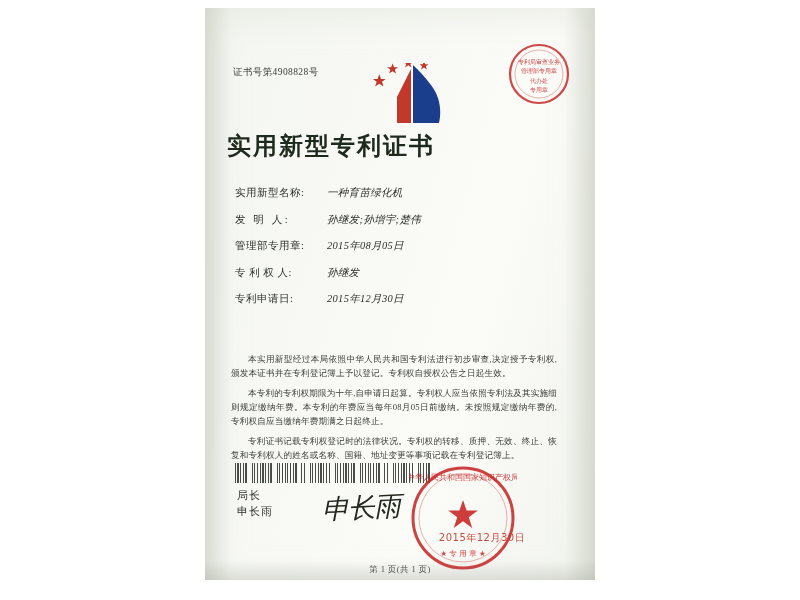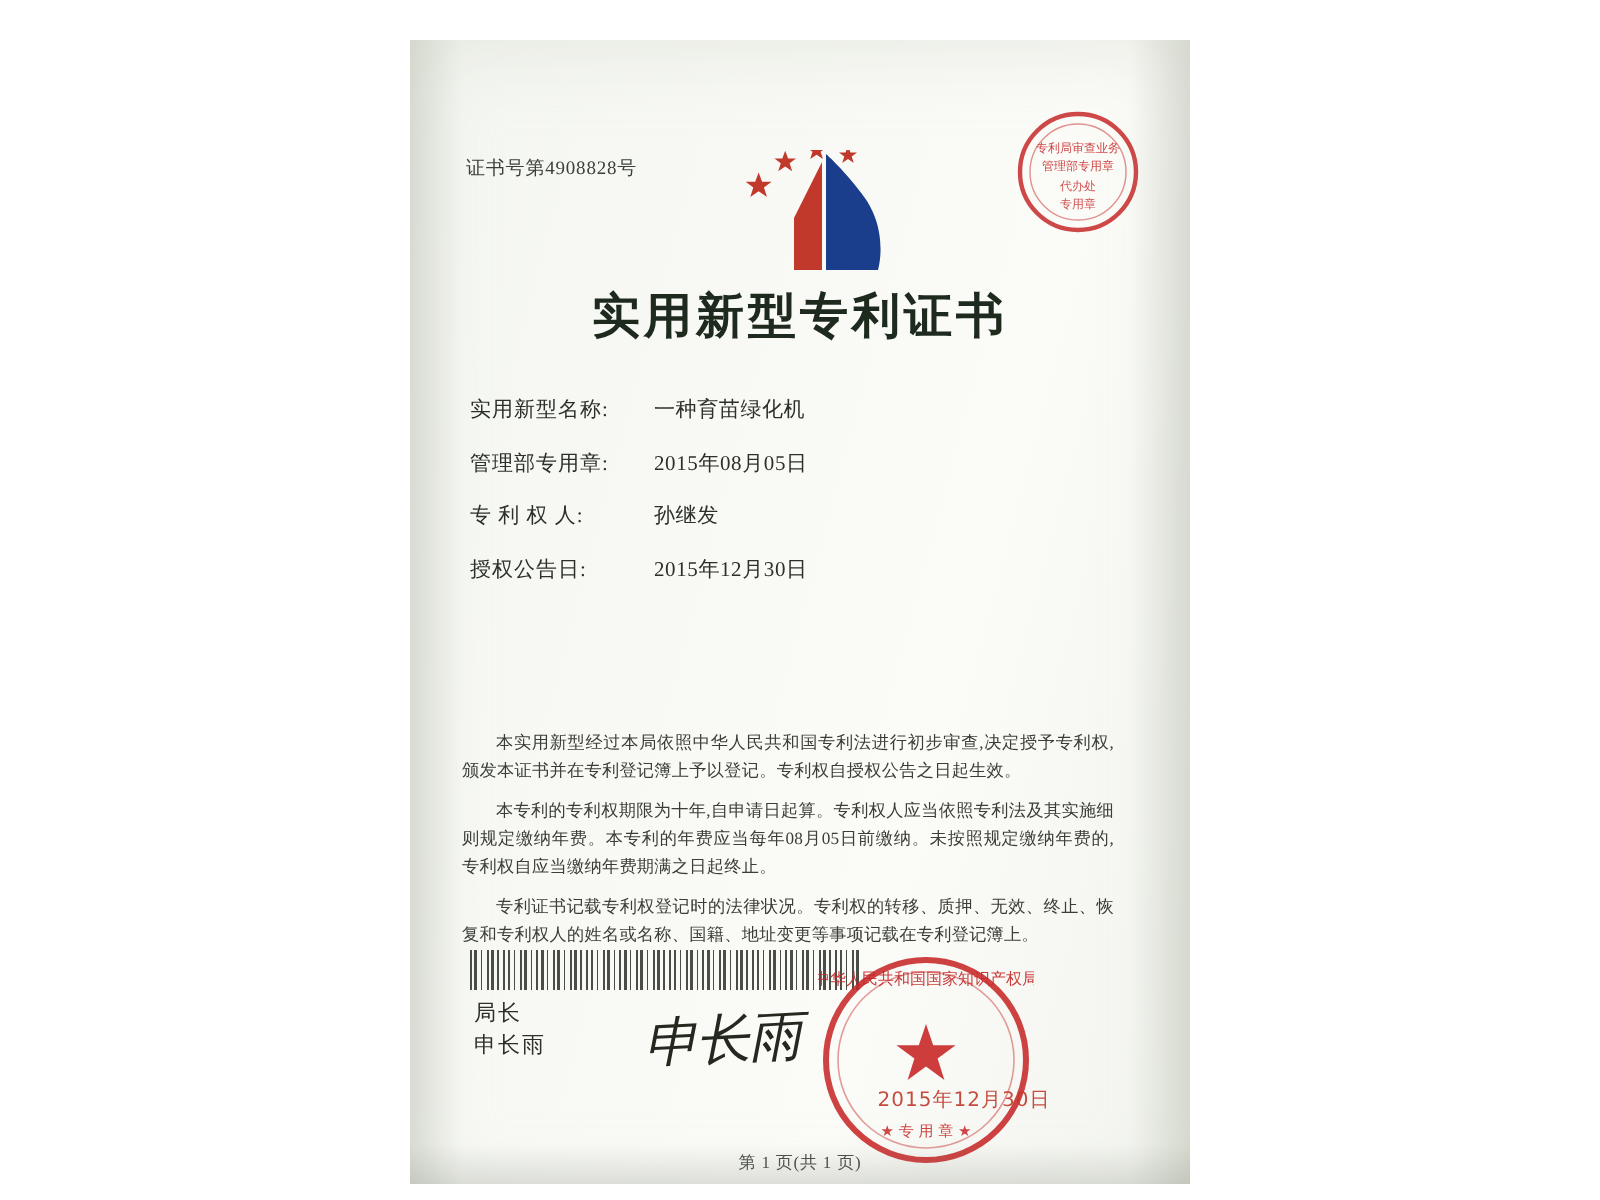--- a/index.html
+++ b/index.html
@@ -9,21 +9,20 @@
     height: 600px;
     background: #ffffff;
     font-family: "Liberation Serif", serif;
   }
   .page {
     position: relative;
     width: 800px;
     height: 580px;
     background: #ffffff;
     overflow: hidden;
-    margin-top: 12px;
   }
   
   .sheet {
     position: absolute;
     left: 205px;
     top: 8px;
     width: 390px;
     height: 584px;
     background: linear-gradient(105deg, #f4f6f1 0%, #f8f9f5 35%, #fbfbf8 65%, #f2f4ee 100%);
     box-shadow: inset 0 0 40px rgba(210, 215, 200, 0.55);
@@ -89,21 +88,21 @@
     width: 64px;
     height: 64px;
   }
 
   
   .main-title {
     position: absolute;
     left: 0;
     top: 122px;
     width: 346px;
-    text-align: center;
+    text-align: left;
     font-size: 24px;
     font-weight: bold;
     letter-spacing: 2px;
     color: #1d2a1d;
     font-family: "DejaVu Sans", sans-serif;
   }
 
   
   .fields {
     position: absolute;
@@ -122,20 +121,21 @@
   .field-label {
     display: inline-block;
     width: 92px;
     letter-spacing: 0.5px;
   }
   .field-label.wide {
     letter-spacing: 2.6px;
   }
   .field-value {
     letter-spacing: 0.3px;
+    font-style: italic;
   }
 
   
   .body-text {
     position: absolute;
     left: 4px;
     top: 345px;
     width: 326px;
     font-size: 8.6px;
     line-height: 1.62;
@@ -258,29 +258,33 @@
       </div>
 
       <div class="main-title">实用新型专利证书</div>
 
       <div class="fields">
         <div class="field-row">
           <span class="field-label">实用新型名称:</span>
           <span class="field-value">一种育苗绿化机</span>
         </div>
         <div class="field-row">
+          <span class="field-label wide">发 明 人:</span>
+          <span class="field-value">孙继发;孙增宇;楚伟</span>
+        </div>
+        <div class="field-row">
           <span class="field-label">管理部专用章:</span>
           <span class="field-value">2015年08月05日</span>
         </div>
         <div class="field-row">
           <span class="field-label">专 利 权 人:</span>
           <span class="field-value">孙继发</span>
         </div>
         <div class="field-row">
-          <span class="field-label">授权公告日:</span>
+          <span class="field-label">专利申请日:</span>
           <span class="field-value">2015年12月30日</span>
         </div>
       </div>
 
       <div class="body-text">
         <p>本实用新型经过本局依照中华人民共和国专利法进行初步审查,决定授予专利权,颁发本证书并在专利登记簿上予以登记。专利权自授权公告之日起生效。</p>
         <p>本专利的专利权期限为十年,自申请日起算。专利权人应当依照专利法及其实施细则规定缴纳年费。本专利的年费应当每年08月05日前缴纳。未按照规定缴纳年费的,专利权自应当缴纳年费期满之日起终止。</p>
         <p>专利证书记载专利权登记时的法律状况。专利权的转移、质押、无效、终止、恢复和专利权人的姓名或名称、国籍、地址变更等事项记载在专利登记簿上。</p>
       </div>
 

